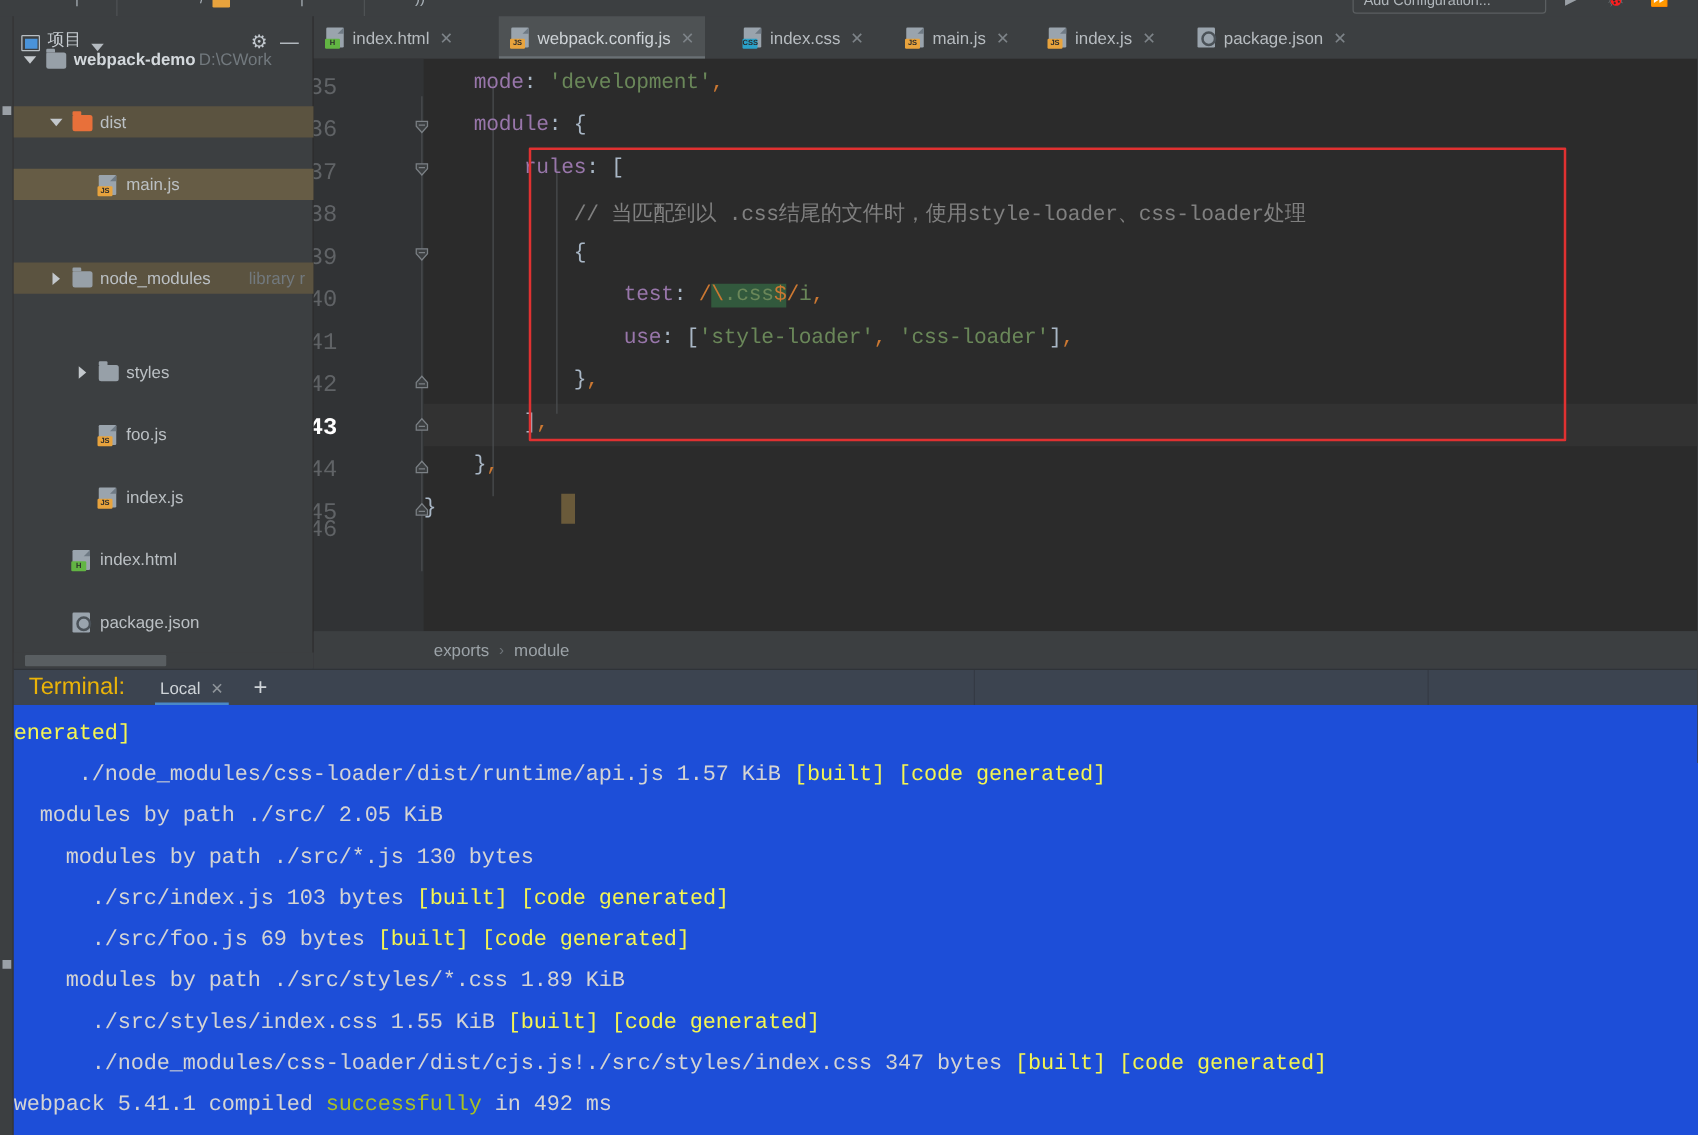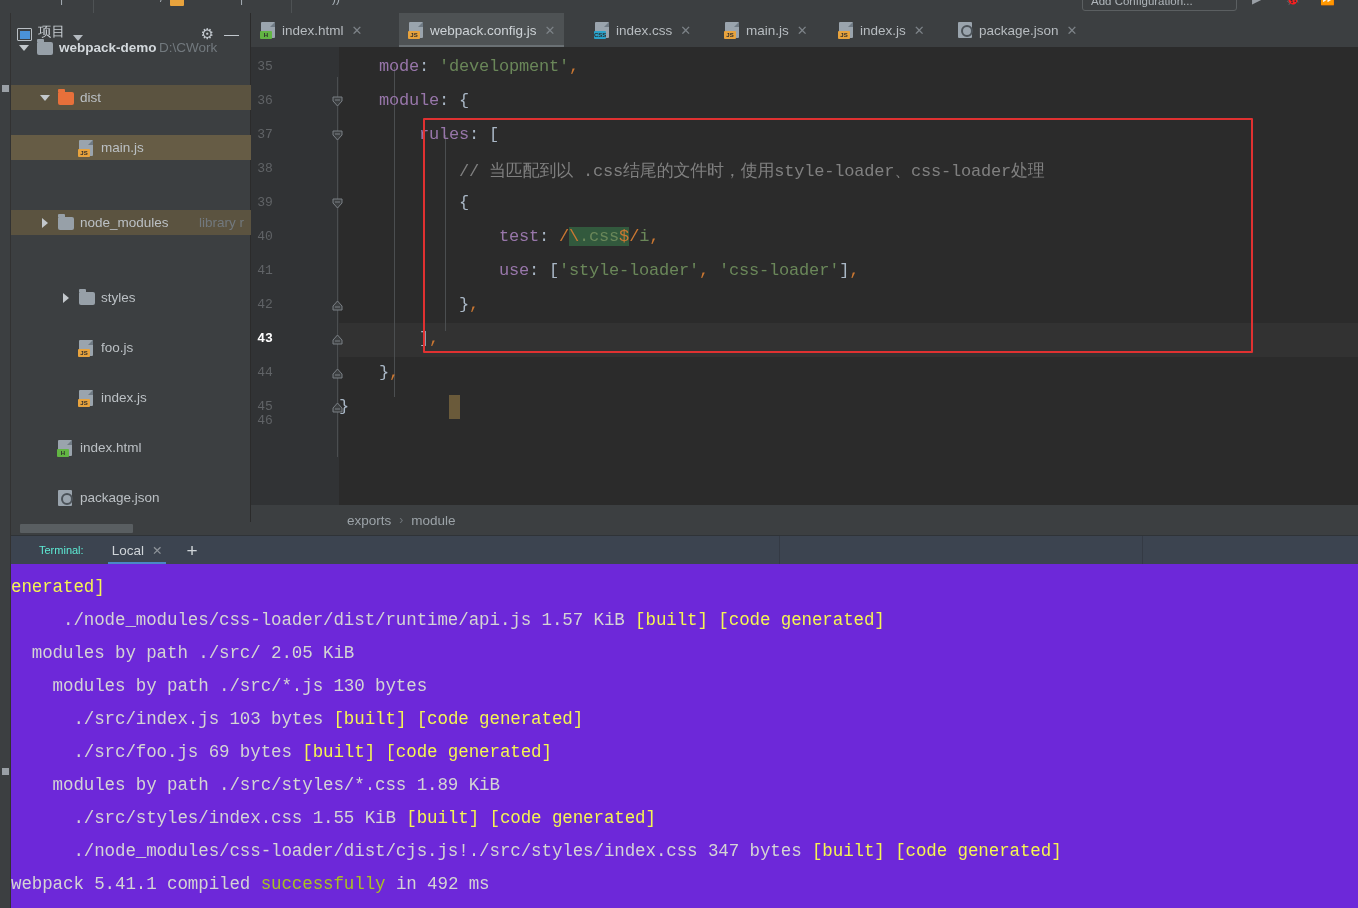--- a/index.html
+++ b/index.html
@@ -158,22 +158,22 @@
 
   
   .editor {
     position: absolute; left: 251px; top: 47px; width: 1107px; height: 458px;
     background: #2b2b2b; overflow: hidden;
   }
   .gutter {
     position: absolute; left: 0; top: 0; width: 88px; height: 458px; background: #313335;
   }
   .lnum {
-    position: absolute; right: 56px; width: 36px; text-align: center;
-    color: #606366; font-size: 13px;
+    position: absolute; right: 56px; width: 36px; text-align: left;
+    color: #606366; font-size: 19px;
     font-family: "Liberation Mono", monospace;
   }
   .lnum.cur { color: #ffffff; font-weight: bold; }
   .foldline {
     position: absolute; left: 86px; top: 30px; width: 1px; height: 380px; background: #4b4e50;
   }
   .fold {
     position: absolute; left: 80px; width: 13px; height: 13px;
   }
   .fold svg { display: block; }
@@ -211,38 +211,38 @@
     font-size: 13.5px; color: #9ca3a8;
   }
   .breadcrumb .sep { margin: 0 8px; color: #6e7479; font-size: 12px; }
 
   
   .term-header {
     position: absolute; left: 11px; top: 535px; width: 1347px; height: 29px;
     background: #3c4450; border-top: 1px solid #2f3337;
     display: flex; align-items: center;
   }
-  .term-label { margin-left: 28px; color: #5eead4; font-size: 11px; }
+  .term-label { margin-left: 12px; color: #eab308; font-size: 19px; }
   .term-tab {
     margin-left: 24px; position: relative; height: 29px; display: flex; align-items: center;
     padding: 0 4px;
   }
   .term-tab .tt-text { color: #cfd4d8; font-size: 13.5px; }
   .term-tab .tt-close { margin-left: 8px; color: #8e949a; font-size: 12.5px; }
   .term-tab::after {
     content: ""; position: absolute; left: 0; right: 0; bottom: 0; height: 3px;
     background: #4a88c7;
   }
   .term-plus { margin-left: 20px; color: #cfd4d8; font-size: 19px; line-height: 1; }
   .term-divider { position: absolute; left: 768px; top: 0; width: 1px; height: 29px; background: #343a44; }
   .term-divider2 { position: absolute; left: 1131px; top: 0; width: 1px; height: 29px; background: #343a44; }
 
   .term-body {
     position: absolute; left: 11px; top: 564px; width: 1347px; height: 344px;
-    background: #6d28d9; overflow: hidden;
+    background: #1d4ed8; overflow: hidden;
   }
   .tline {
     position: absolute; left: 0; white-space: pre; font-size: 17.5px;
     font-family: "Liberation Mono", monospace; color: #b9b9b9;
     letter-spacing: -0.1px;
   }
   .y { color: #f5f551; }
   .g { color: #a8c023; }
   .w { color: #d4d4d4; }
 </style>

